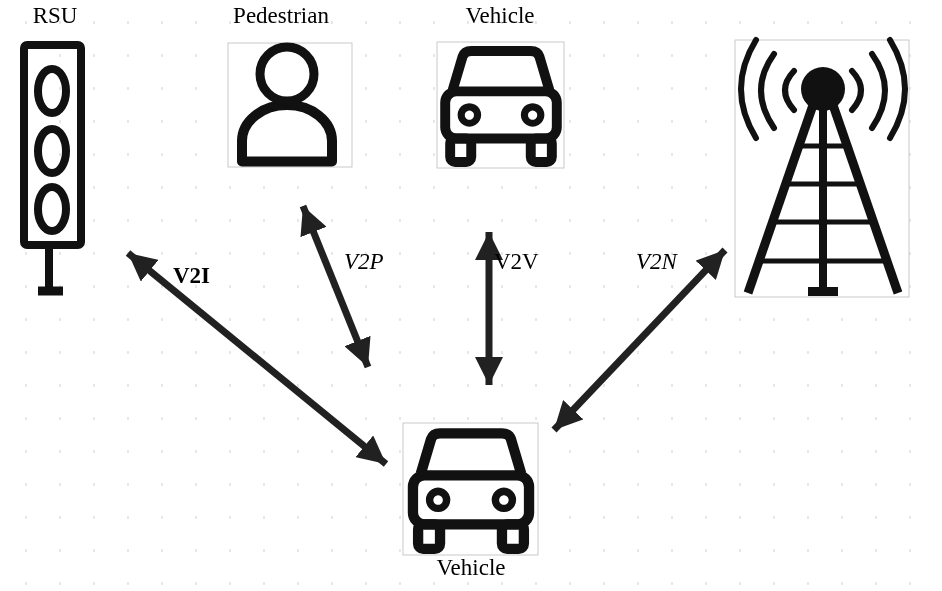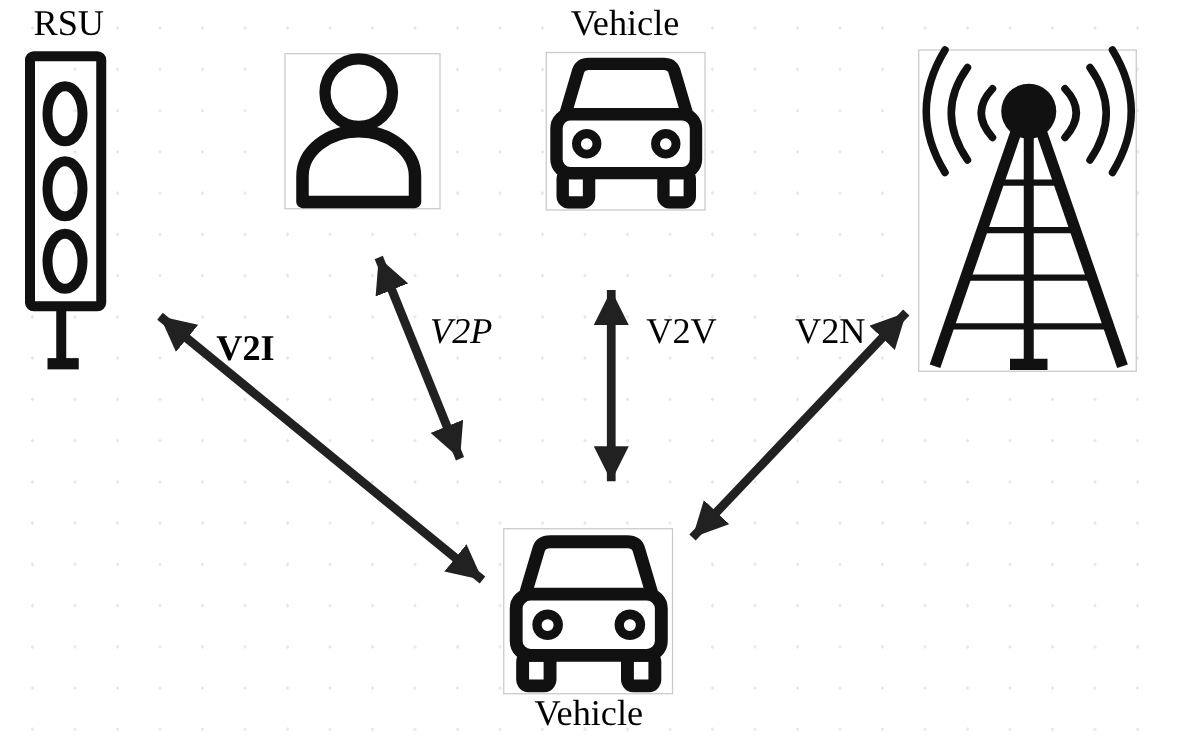--- a/index.html
+++ b/index.html
@@ -20,21 +20,21 @@
     width:942px;height:591px;
     overflow:hidden;
     background-color:var(--background);
     background-image:radial-gradient(circle, var(--grid-dot) 1.2px, transparent 1.4px);
     background-size:34px 33px;
     background-position:9px 6px;
   }
   .icons-layer{position:absolute;inset:0;}
   .node-label, .link-label{
     position:absolute;
-    font-size:29px;
+    font-size:23px;
     line-height:1.05;
     color:var(--label-text);
     white-space:nowrap;
   }
   .node-label{transform:translateX(-50%);}
   .sw8{stroke:var(--icon);stroke-width:8;fill:none;}
   .sw9{stroke:var(--icon);stroke-width:9;fill:none;}
   .sw10{stroke:var(--icon);stroke-width:10;fill:none;}
   .wave{stroke:var(--icon);stroke-width:6;fill:none;stroke-linecap:round;}
   .fillk{fill:var(--icon);}
@@ -106,21 +106,22 @@
     <rect class="box" x="403" y="423" width="135" height="132"></rect>
     <use href="#car" x="406" y="425" width="130" height="129"></use>
 
     <line class="arrow" x1="128" y1="253" x2="386" y2="464" marker-start="url(#ah-s)" marker-end="url(#ah-e)"></line>
     <line class="arrow" x1="303" y1="206" x2="368" y2="367" marker-start="url(#ah-s)" marker-end="url(#ah-e)"></line>
     <line class="arrow" x1="489" y1="232" x2="489" y2="385" marker-start="url(#ah-s)" marker-end="url(#ah-e)"></line>
     <line class="arrow" x1="554" y1="430" x2="725" y2="250" marker-start="url(#ah-s)" marker-end="url(#ah-e)"></line>
   </svg>
 
   <div class="node-label" style="left:55px;  top:4px;">RSU</div>
+  <div class="node-label" style="left:281px; top:4px;">Pedestrian</div>
   <div class="node-label" style="left:500px; top:4px;">Vehicle</div>
   <div class="node-label" style="left:471px; top:556px;">Vehicle</div>
 
   <div class="link-label" style="left:173px; top:264px;font-weight:bold;">V2I</div>
   <div class="link-label" style="left:344px; top:250px;font-style:italic;">V2P</div>
-  <div class="link-label" style="left:494px; top:250px;margin-left:23px;">V2V</div>
-  <div class="link-label" style="left:636px; top:250px;">V2N</div>
+  <div class="link-label" style="left:494px; top:250px;">V2V</div>
+  <div class="link-label" style="left:636px; top:250px;font-style:italic;">V2N</div>
 
 </div>
 
 </body></html>

